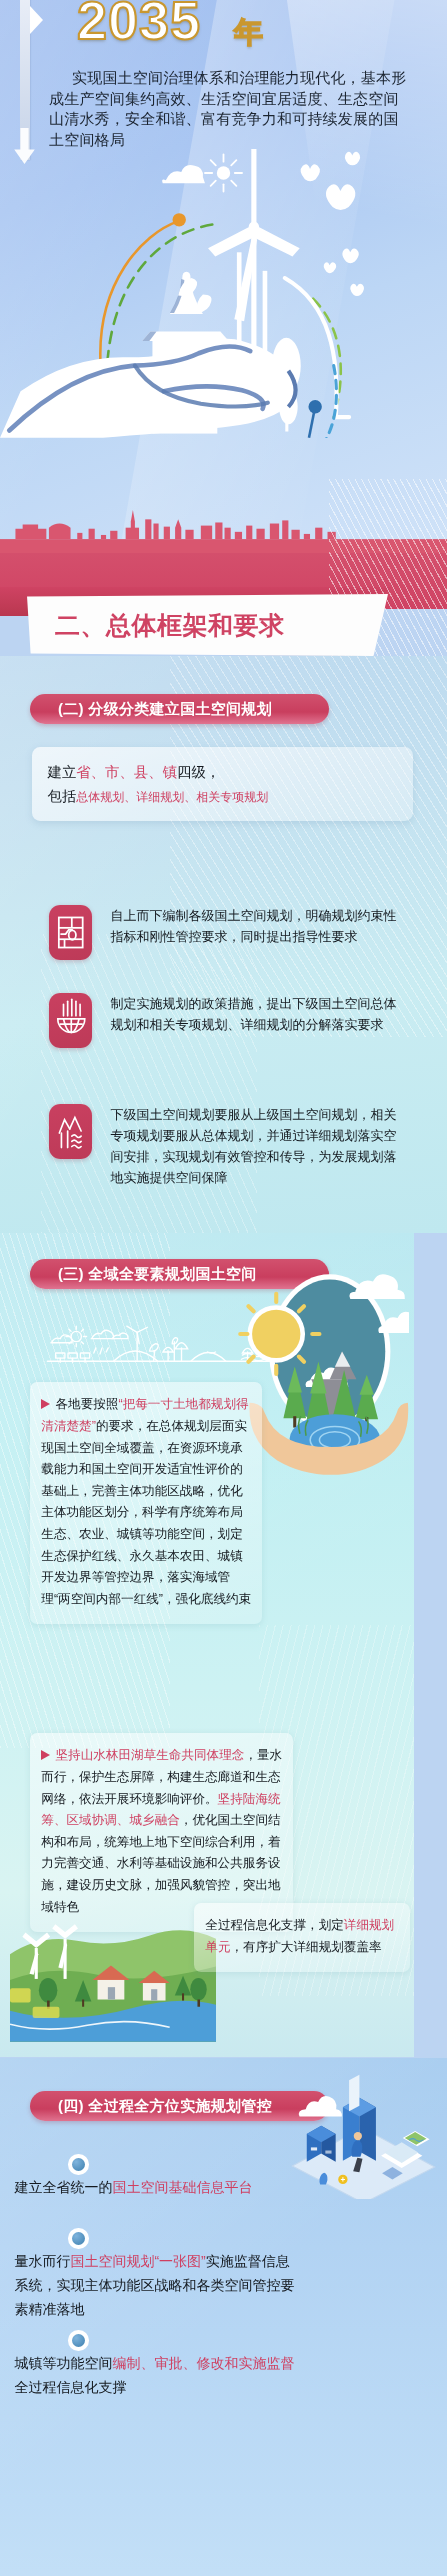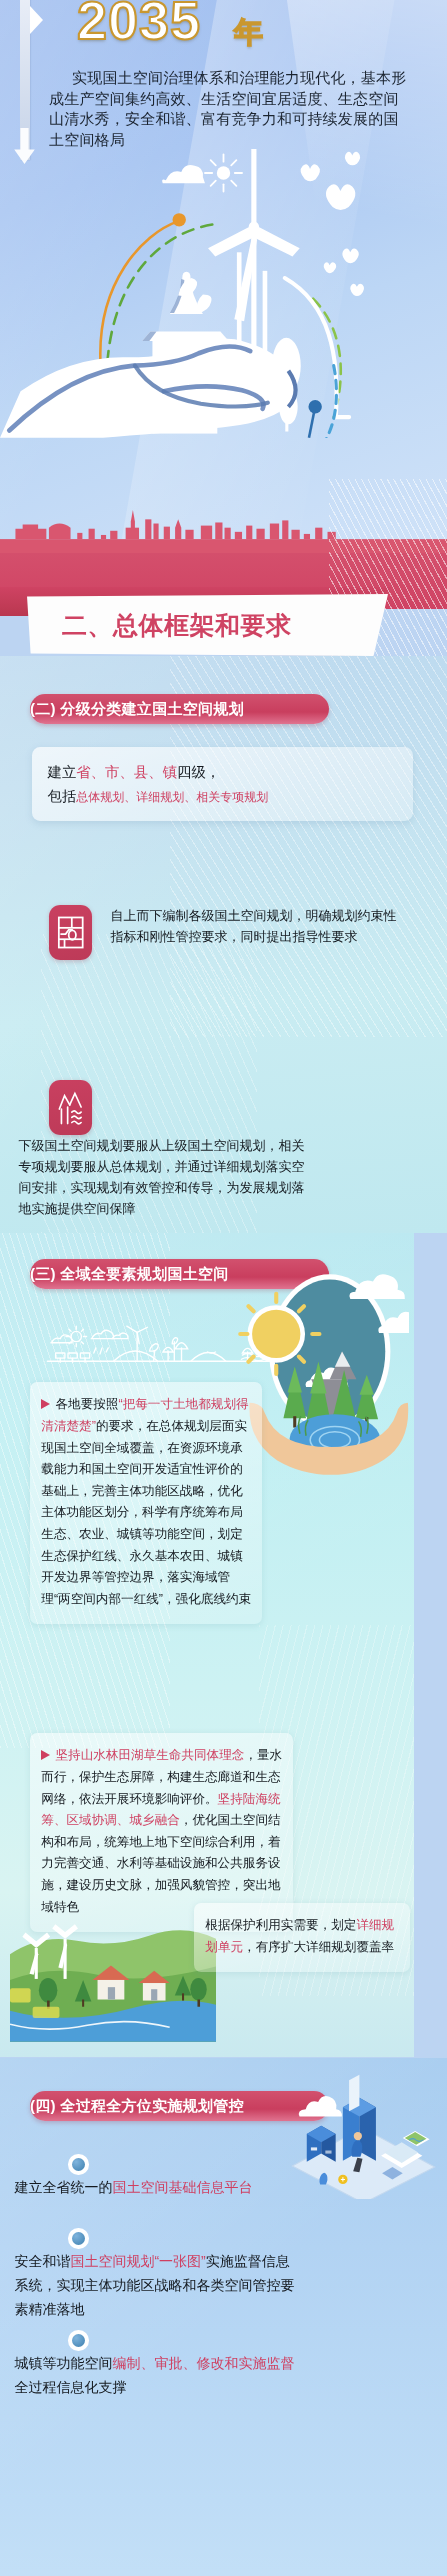--- a/index.html
+++ b/index.html
@@ -82,21 +82,21 @@
     pointer-events:none;
   }
   .banner-2{
     position:absolute; left:27px; top:594px; width:361px; height:62px;
     background:#fdfdfd;
     clip-path:polygon(0 4%,100% 0,96% 100%,1% 96%);
     box-shadow:0 2.6px 7.2px rgba(120,60,80,.22);
     display:flex; align-items:center;
   }
   .banner-2 span{
-    margin-left:35px; font-size:25px; font-weight:700; color:#cf4363;
+    margin-left:28px; font-size:25px; font-weight:700; color:#cf4363;
     letter-spacing:0.5px;
   }
 
   
   .sec2{
     position:absolute; left:0; top:656px; width:447px; height:577px;
     background:
       linear-gradient(125deg, rgba(255,255,255,.18) 0%, rgba(255,255,255,0) 45%),
       linear-gradient(175deg,#bcd9ef 0%,#c3e0f0 25%,#c9ecf2 60%,#bfe8ef 100%);
     overflow:hidden;
@@ -110,21 +110,21 @@
     background:repeating-linear-gradient(66deg, rgba(255,255,255,.30) 0 1px, rgba(255,255,255,0) 1px 8.2px);
   }
   .pill{
     position:absolute; left:30px; width:299px; height:30px;
     background:linear-gradient(180deg,#d2516e 0%,#c93e5e 60%,#e07390 100%);
     border-radius:15.5px;
     box-shadow:0 2.1px 4.1px rgba(150,60,85,.28);
     display:flex; align-items:center;
   }
   .pill span{
-    margin-left:0; font-size:15px; font-weight:700; color:#ffffff; letter-spacing:0.3px;
+    margin-left:28px; font-size:15px; font-weight:700; color:#ffffff; letter-spacing:0.3px;
   }
   .card{
     position:absolute; left:32px; width:381px;
     background:linear-gradient(160deg, rgba(255,255,255,.70), rgba(255,255,255,.30));
     border-radius:8.2px; box-shadow:0 2.1px 7.2px rgba(100,140,170,.18);
     padding:13.4px 15.5px 11.3px 15.5px;
   }
   .card p{ font-size:14.4px; line-height:24px; color:#14191f; }
   .em-pink{ color:#cf3f60; font-weight:400; }
 
@@ -364,22 +364,40 @@
             <line x1="44" y1="24" x2="44" y2="44"></line>
             <line x1="30" y1="66" x2="30" y2="82"></line>
             <path d="M22 56 h10 l6-8 h8"></path>
             <ellipse cx="45" cy="58" rx="7" ry="9"></ellipse>
           </g>
         </svg>
       </div>
       <div class="itxt">自上而下编制各级国土空间规划，明确规划约束性指标和刚性管控要求，同时提出指导性要求</div>
     </div>
 
-
-    <div class="irow" style="top:424px;flex-direction:column;">
+    <div class="irow" style="top:337px;">
+      <div class="isq">
+        <svg viewBox="0 0 83 106" width="43" height="55">
+          <g stroke="#ffffff" stroke-width="3.2" fill="none" stroke-linecap="round">
+            <line x1="28" y1="22" x2="28" y2="44"></line>
+            <line x1="36" y1="16" x2="36" y2="44"></line>
+            <line x1="44" y1="12" x2="44" y2="44"></line>
+            <line x1="52" y1="16" x2="52" y2="44"></line>
+            <line x1="60" y1="22" x2="60" y2="44"></line>
+            <path d="M17 50 h52 a26 26 0 0 1 -52 0z"></path>
+            <line x1="43" y1="50" x2="43" y2="76"></line>
+            <path d="M22 60 h42"></path>
+            <path d="M28 50 q6 26 15 26 q9 0 15-26"></path>
+          </g>
+        </svg>
+      </div>
+      <div class="itxt">制定实施规划的政策措施，提出下级国土空间总体规划和相关专项规划、详细规划的分解落实要求</div>
+    </div>
+
+    <div class="irow" style="top:448px;">
       <div class="isq">
         <svg viewBox="0 0 83 106" width="43" height="55">
           <g stroke="#ffffff" stroke-width="3.2" fill="none" stroke-linecap="round">
             <path d="M20 56 L30 30 L40 48"></path>
             <path d="M40 48 L50 26 L62 52"></path>
             <line x1="24" y1="56" x2="24" y2="84"></line>
             <line x1="36" y1="52" x2="36" y2="84"></line>
             <path d="M44 62 q5-5 9 0 q4 5 9 0"></path>
             <path d="M44 72 q5-5 9 0 q4 5 9 0"></path>
             <path d="M44 82 q5-5 9 0 q4 5 9 0"></path>
@@ -566,21 +584,21 @@
           <rect x="44" y="232" width="52" height="22" rx="4" opacity=".75"></rect>
         </g>
         <g stroke="#ffffff" stroke-width="3" fill="none" opacity=".9">
           <path d="M0 266 q70 18 150 2 q80-16 160 4"></path>
         </g>
       </svg>
     </div>
 
     <div class="bullet-card" style="top:670px;left:194px;width:216px;">
       <p>
-        <span>根据保护利用实需要，划定</span><span class="em-pink">详细规划单元</span><span>，有序扩大详细规划覆盖率</span>
+        <span>全过程信息化支撑，划定</span><span class="em-pink">详细规划单元</span><span>，有序扩大详细规划覆盖率</span>
       </p>
     </div>
   </section>
 
   <section class="sec4">
     <div class="pill" style="top:33px;">
       <span>(四) 全过程全方位实施规划管控</span>
     </div>
 
     <div style="position:absolute;right:7.2px;top:12.4px;">
@@ -633,21 +651,21 @@
       <div class="dottxt">
         <span>建立全省统一的</span><span class="em-pink">国土空间基础信息平台</span>
       </div>
     </div>
 
     <div class="dotrow" style="top:166px;">
       <div class="dot">
           <i></i>
         </div>
       <div class="dottxt">
-        <span>安全和谐</span><span class="em-pink">国土空间规划“一张图”</span><span>实施监督信息系统，实现主体功能区战略和各类空间管控要素精准落地</span>
+        <span>量水而行</span><span class="em-pink">国土空间规划“一张图”</span><span>实施监督信息系统，实现主体功能区战略和各类空间管控要素精准落地</span>
       </div>
     </div>
 
     <div class="dotrow" style="top:268px;">
       <div class="dot">
           <i></i>
         </div>
       <div class="dottxt">
         <span>城镇等功能空间</span><span class="em-pink">编制、审批、修改和实施监督</span><span>全过程信息化支撑</span>
       </div>

